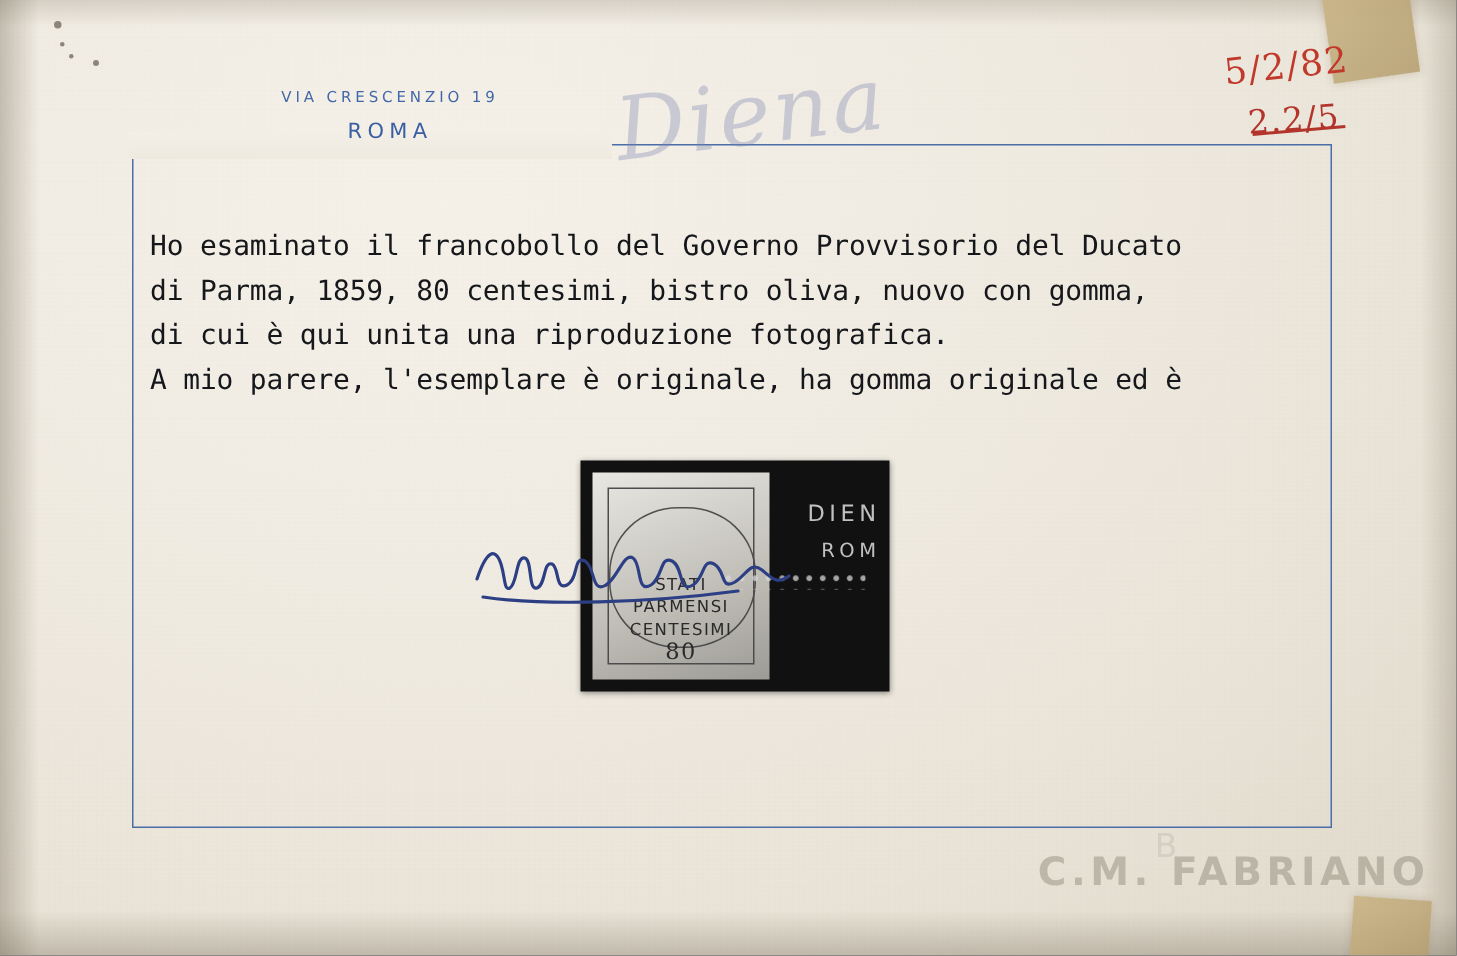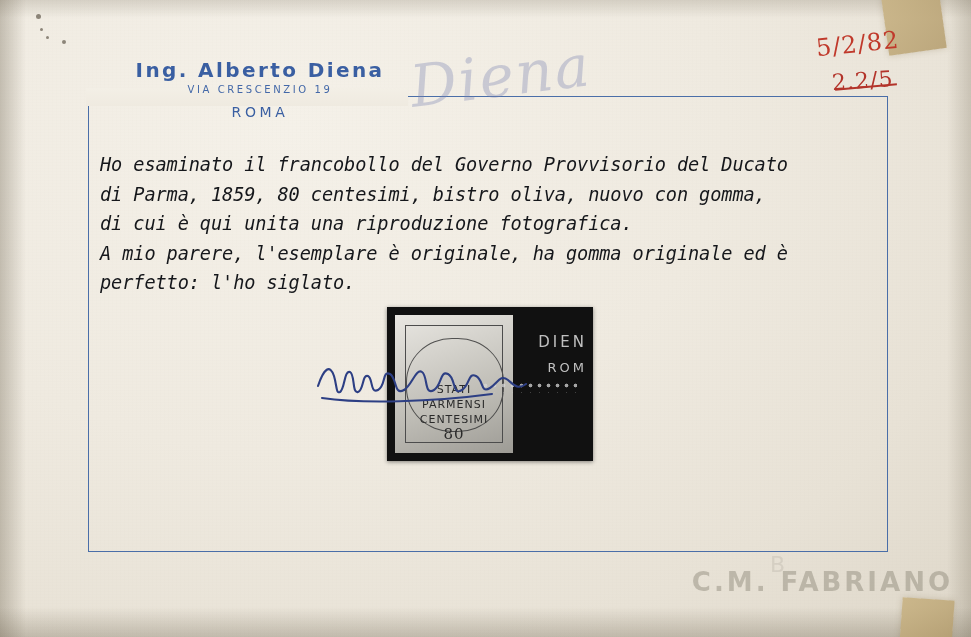--- a/index.html
+++ b/index.html
@@ -168,21 +168,21 @@
   .body-text {
     position: absolute;
     left: 100px;
     top: 150px;
     width: 790px;
     font-size: 18.6px;
     line-height: 29.6px;
     color: #15171b;
     letter-spacing: -0.1px;
   }
-  .body-text .ln { white-space: nowrap; font-style: italic; }
+  .body-text .ln { white-space: nowrap; }
 
   
   .photo {
     position: absolute;
     left: 387px;
     top: 307px;
     width: 206px;
     height: 154px;
     background: #111;
     box-shadow: 0 1px 4px rgba(0,0,0,.45);
@@ -306,38 +306,36 @@
 
   <div class="speck" style="left:36px;top:14px;width:5px;height:5px;"></div>
   <div class="speck" style="left:46px;top:36px;width:3px;height:3px;"></div>
   <div class="speck" style="left:62px;top:40px;width:4px;height:4px;"></div>
   <div class="speck" style="left:40px;top:28px;width:3px;height:3px;"></div>
 
   <div class="border-frame"></div>
   <div class="border-mask-top"></div>
 
   <div class="letterhead">
-    <div class="lh-name">Ing. Alberto Diena</div>
     <div class="lh-addr">VIA CRESCENZIO 19</div>
     <div class="lh-city">ROMA</div>
   </div>
 
   <div class="watermark-diena">Diena</div>
 
   <div class="red-note">5/2/82</div>
   <div class="red-note-2">2.2/5</div>
   <div class="red-strike"></div>
 
 
   <div class="body-text">
     <div class="ln">Ho esaminato il francobollo del Governo Provvisorio del Ducato</div>
     <div class="ln">di Parma, 1859, 80 centesimi, bistro oliva, nuovo con gomma,</div>
     <div class="ln">di cui è qui unita una riproduzione fotografica.</div>
     <div class="ln">A mio parere, l'esemplare è originale, ha gomma originale ed è</div>
-    <div class="ln">perfetto: l'ho siglato.</div>
   </div>
 
   <div class="photo">
     <div class="stamp">
       <div class="stamp-oval"></div>
       <div class="stamp-inner">
         <div>STATI</div>
         <div>PARMENSI</div>
         <div>CENTESIMI</div>
         <div class="stamp-val">80</div>

